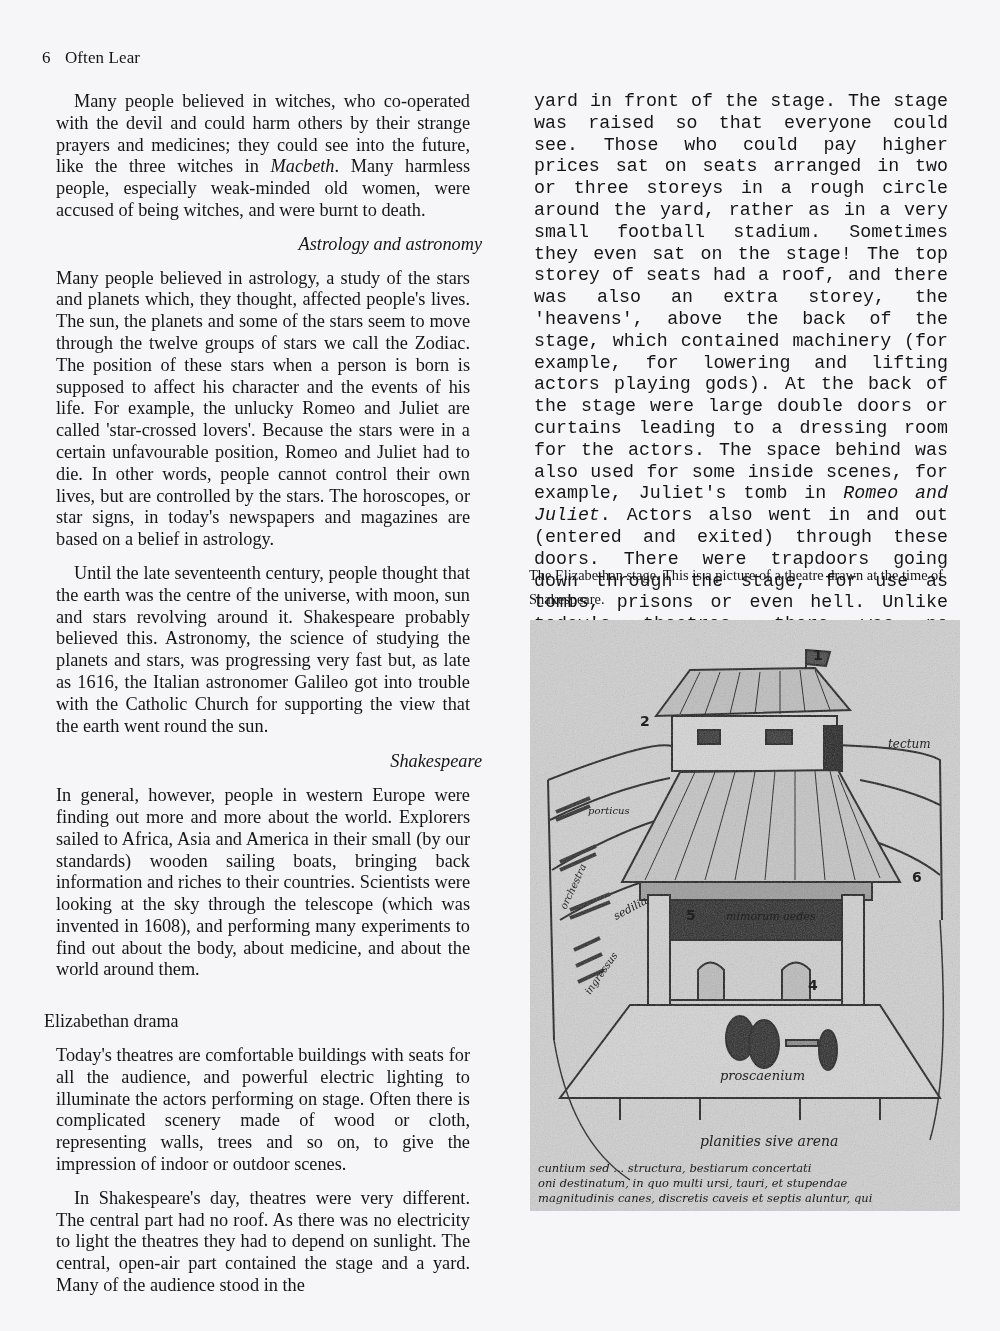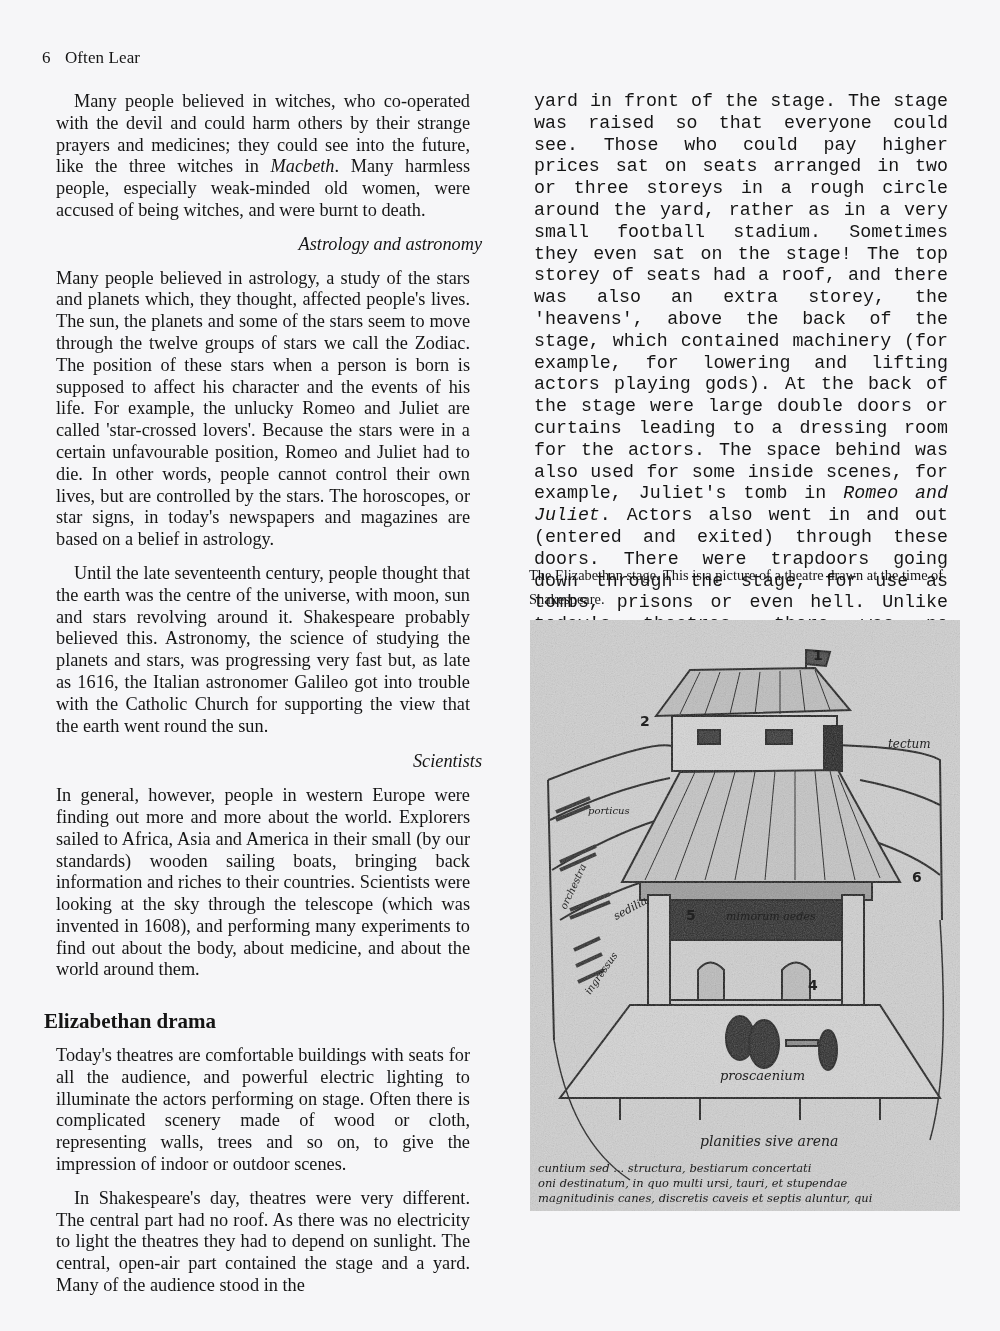--- a/index.html
+++ b/index.html
@@ -20,21 +20,21 @@
     font-size: 18.3px; line-height: 21.8px;
   }
   .col-left { left: 44px; width: 438px; }
   .col-right { left: 522px; width: 438px; font-family: Liberation Mono, monospace; }
   .col p { margin: 12px; text-align: justify; hyphens: manual; }
   .col p.indent { text-indent: 18px; }
   .subhead {
     font-style: italic; margin: 9px 0 8px 0; font-size: 18.3px; text-align: right;
   }
   .section-head {
-    font-weight: bold; font-size: 21px; margin: 30px 0 10px 0;
+    font-weight: normal; font-size: 18px; margin: 30px 0 10px 0;
   }
   em { font-style: italic; }
   .caption {
     position: absolute; left: 529px; top: 563px; width: 430px;
     font-size: 14.4px; line-height: 24px;
   }
   .figure {
     position: absolute; left: 530px; top: 620px; width: 430px; height: 591px;
     background: #c9c9c9;
   }
@@ -46,21 +46,21 @@
 <div class="running-head">
   <span class="num">6</span>
   <span>Often Lear</span>
 </div>
 
 <div class="col col-left">
   <p class="indent"><span>Many people believed in witches, who co-operated with the devil and could harm others by their strange prayers and medicines; they could see into the future, like the three witches in </span><em>Macbeth</em><span>. Many harmless people, especially weak-minded old women, were accused of being witches, and were burnt to death.</span></p>
   <div class="subhead">Astrology and astronomy</div>
   <p>Many people believed in astrology, a study of the stars and planets which, they thought, affected people's lives. The sun, the planets and some of the stars seem to move through the twelve groups of stars we call the Zodiac. The position of these stars when a person is born is supposed to affect his character and the events of his life. For example, the unlucky Romeo and Juliet are called 'star-crossed lovers'. Because the stars were in a certain unfavourable position, Romeo and Juliet had to die. In other words, people cannot control their own lives, but are con­trolled by the stars. The horoscopes, or star signs, in today's newspapers and magazines are based on a belief in astrology.</p>
   <p class="indent">Until the late seventeenth century, people thought that the earth was the centre of the universe, with moon, sun and stars revolving around it. Shakespeare probably believed this. Astronomy, the science of studying the planets and stars, was progressing very fast but, as late as 1616, the Italian astronomer Galileo got into trouble with the Catholic Church for supporting the view that the earth went round the sun.</p>
-  <div class="subhead" style="margin-top:14px">Scientists</div>
+  <div class="subhead" style="margin-top:14px">Shakespeare</div>
   <p>In general, however, people in western Europe were finding out more and more about the world. Explorers sailed to Africa, Asia and America in their small (by our standards) wooden sailing boats, bringing back information and riches to their countries. Scientists were looking at the sky through the telescope (which was invented in 1608), and performing many experi­ments to find out about the body, about medicine, and about the world around them.</p>
   <div class="section-head">Elizabethan drama</div>
   <p>Today's theatres are comfortable buildings with seats for all the audience, and powerful electric lighting to illuminate the actors performing on stage. Often there is complicated scenery made of wood or cloth, representing walls, trees and so on, to give the impression of indoor or outdoor scenes.</p>
   <p class="indent">In Shakespeare's day, theatres were very different. The central part had no roof. As there was no electricity to light the theatres they had to depend on sunlight. The central, open-air part contained the stage and a yard. Many of the audience stood in the</p>
 </div>
 
 <div class="col col-right">
   <p><span>yard in front of the stage. The stage was raised so that everyone could see. Those who could pay higher prices sat on seats arranged in two or three storeys in a rough circle around the yard, rather as in a very small football stadium. Sometimes they even sat on the stage! The top storey of seats had a roof, and there was also an extra storey, the 'heavens', above the back of the stage, which contained machinery (for example, for lowering and lifting actors playing gods). At the back of the stage were large double doors or curtains leading to a dressing room for the actors. The space behind was also used for some inside scenes, for example, Juliet's tomb in </span><em>Romeo and Juliet</em><span>. Actors also went in and out (entered and exited) through these doors. There were trapdoors going down through the stage, for use as tombs, prisons or even hell. Unlike today's theatres, there was no scenery, so actors in Shakespeare's time could move very freely. Costumes were often rich and impressive, but not historically accurate. For example, the Romans in </span><em>Julius Caesar</em><span> would have been dressed more or less as</span></p>
 </div>
 

